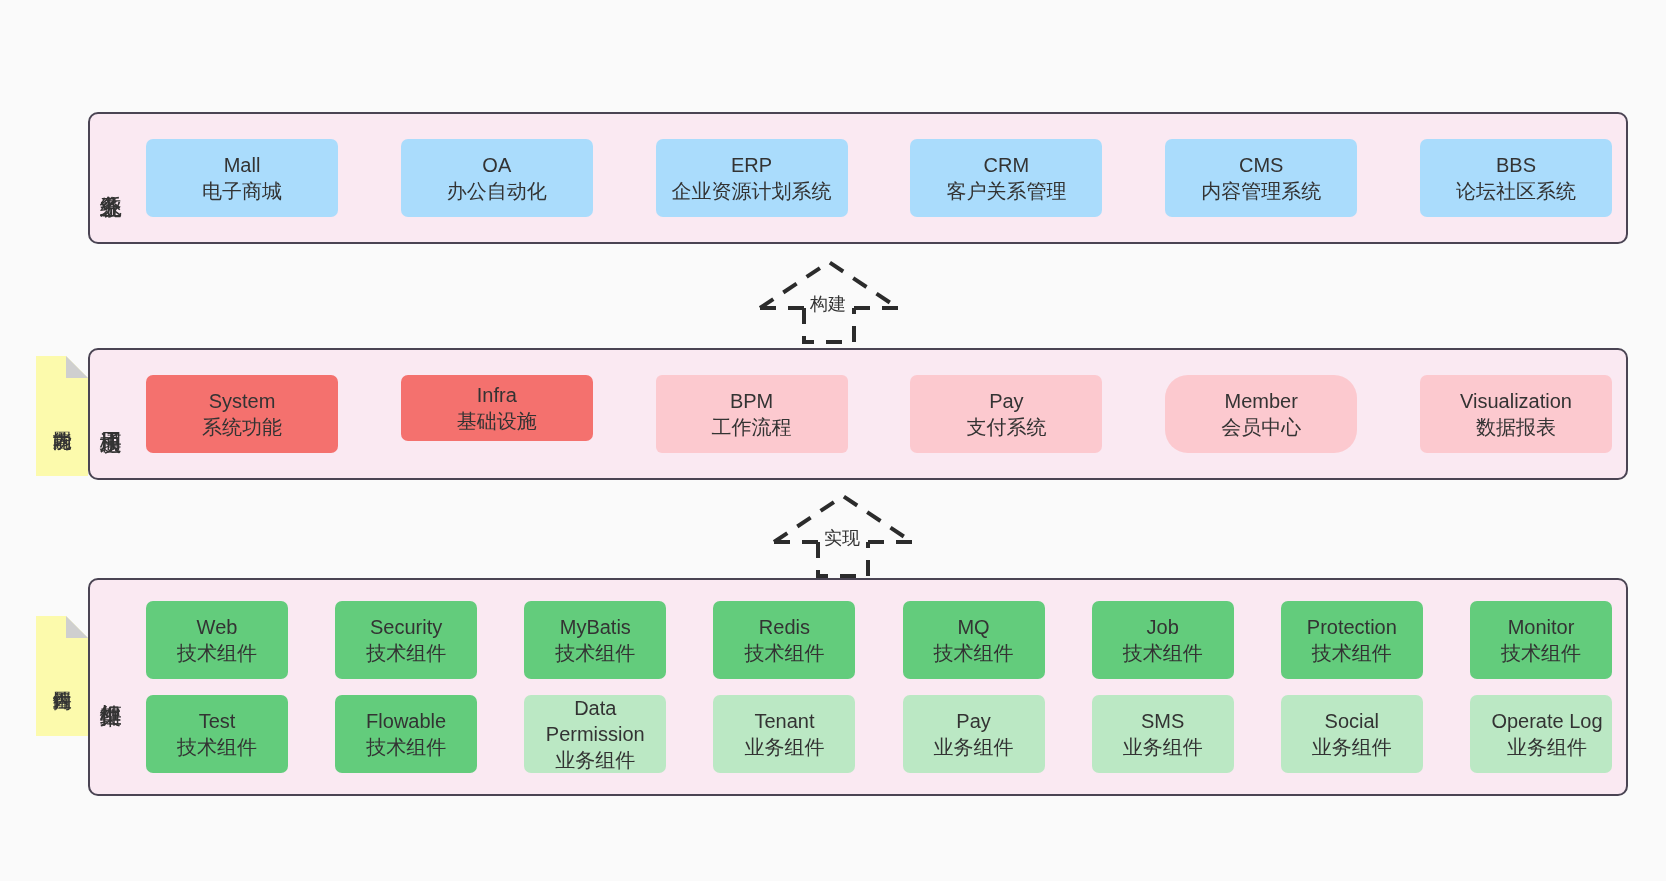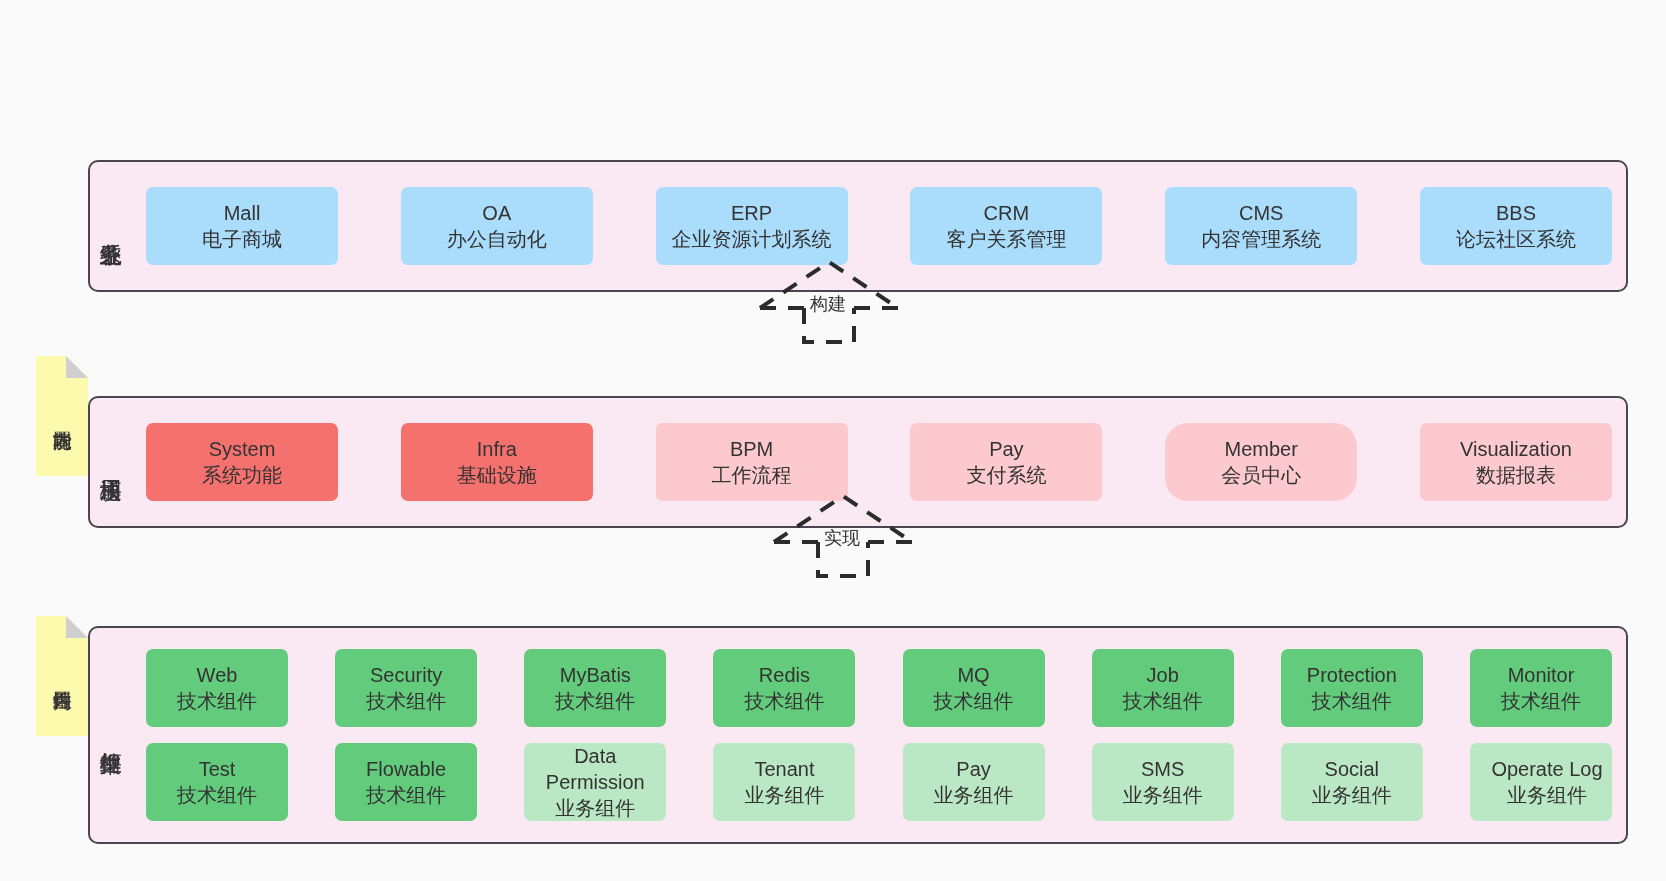--- a/index.html
+++ b/index.html
@@ -25,21 +25,20 @@
 
   
   .layer {
     position: absolute;
     background: #fae9f2;
     border: 2px solid #4a4453;
     border-radius: 10px;
     box-sizing: border-box;
     display: flex;
     align-items: stretch;
-    margin-top: 48px;
   }
 
   
   .layer-label {
     flex: 0 0 auto;
     width: 42px;
     display: flex;
     align-items: center;
     justify-content: center;
     font-size: 22px;
@@ -186,21 +185,21 @@
   </div>
 
   <div class="layer" id="layer-common-module" style="left:88px; top:348px; width:1540px; height:132px;">
     <div class="layer-label">通用模块</div>
     <div class="layer-body">
       <div class="row" id="row-cm-0">
           <div class="card red" style="width: 192px; height: 78px;">
             <span class="ln">System</span>
             <span class="ln">系统功能</span>
           </div>
-          <div class="card red" style="width: 192px; height: 78px;">
+          <div class="card red" style="width: 192px; height: 66px;">
             <span class="ln">Infra</span>
             <span class="ln">基础设施</span>
           </div>
           <div class="card pink" style="width: 192px; height: 78px; border-radius: 6px;">
             <span class="ln">BPM</span>
             <span class="ln">工作流程</span>
           </div>
           <div class="card pink" style="width: 192px; height: 78px;">
             <span class="ln">Pay</span>
             <span class="ln">支付系统</span>

